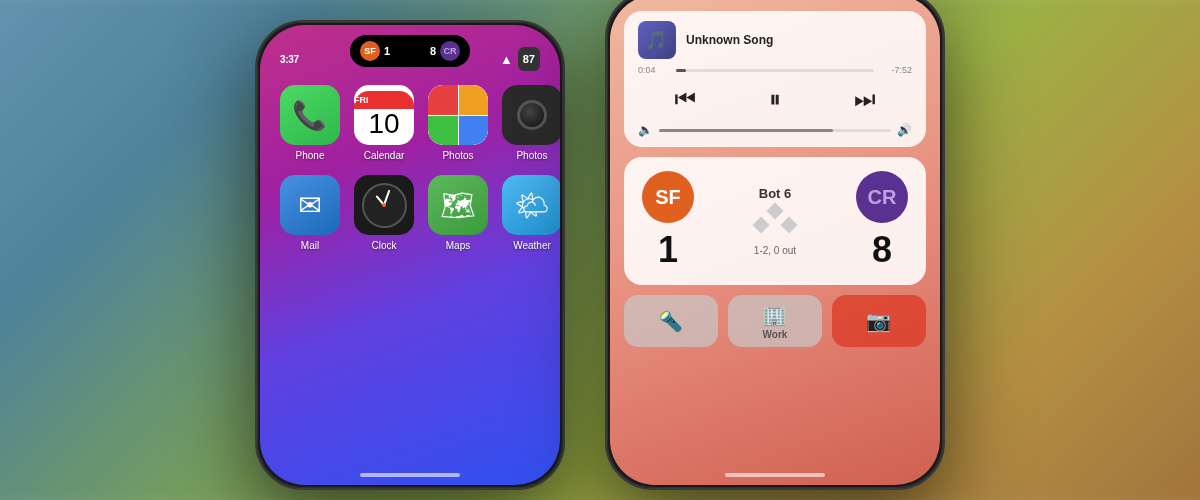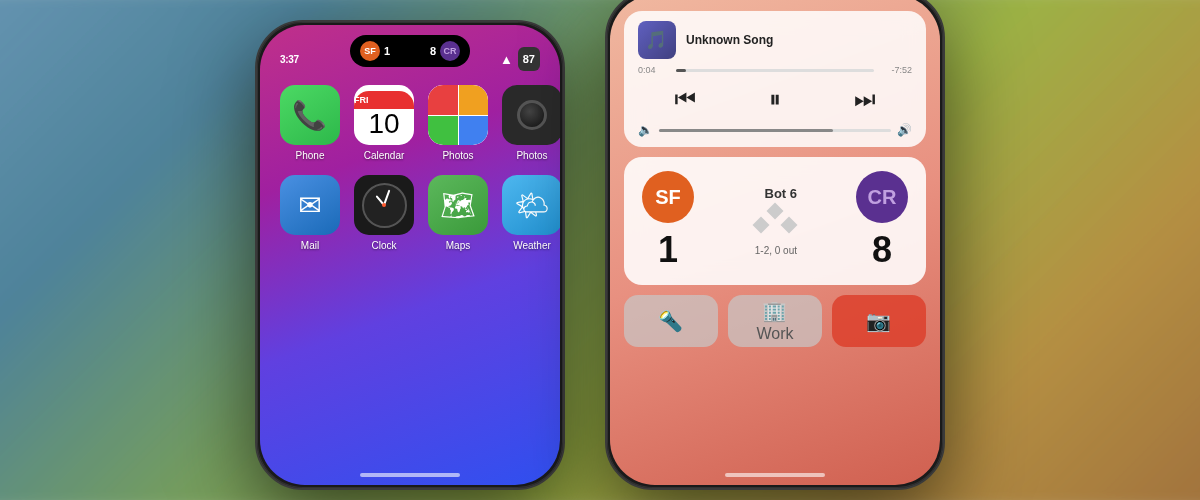--- a/index.html
+++ b/index.html
@@ -399,21 +399,21 @@
     .sf-logo { background: #e06020; }
     .cr-logo { background: #5a3090; color: #c0a0e0; }
     .team-score {
       font-size: 36px;
       font-weight: 700;
       color: #111;
     }
     .baseball-center {
       display: flex;
       flex-direction: column;
-      align-items: flex-end;
+      align-items: center;
       gap: 4px;
     }
     .inning-label {
       font-size: 13px;
       font-weight: 700;
       color: #333;
     }
     .outs-info {
       font-size: 10px;
       color: #666;
@@ -435,21 +435,21 @@
       display: flex;
       align-items: center;
       justify-content: center;
       font-size: 20px;
       color: #555;
     }
     .cc-btn.work {
       background: rgba(200,200,200,0.7);
       display: flex; flex-direction: column; gap: 2px;
     }
-    .cc-btn.work .work-label { font-size: 16px; color: #555; font-weight: 400; }
+    .cc-btn.work .work-label { font-size: 10px; color: #555; font-weight: 700; }
     .cc-btn.camera { background: rgba(220,60,40,0.8); color: #fff; }
 
     
     .home-indicator {
       position: absolute;
       bottom: 8px;
       left: 50%;
       transform: translateX(-50%);
       width: 100px;
       height: 4px;

